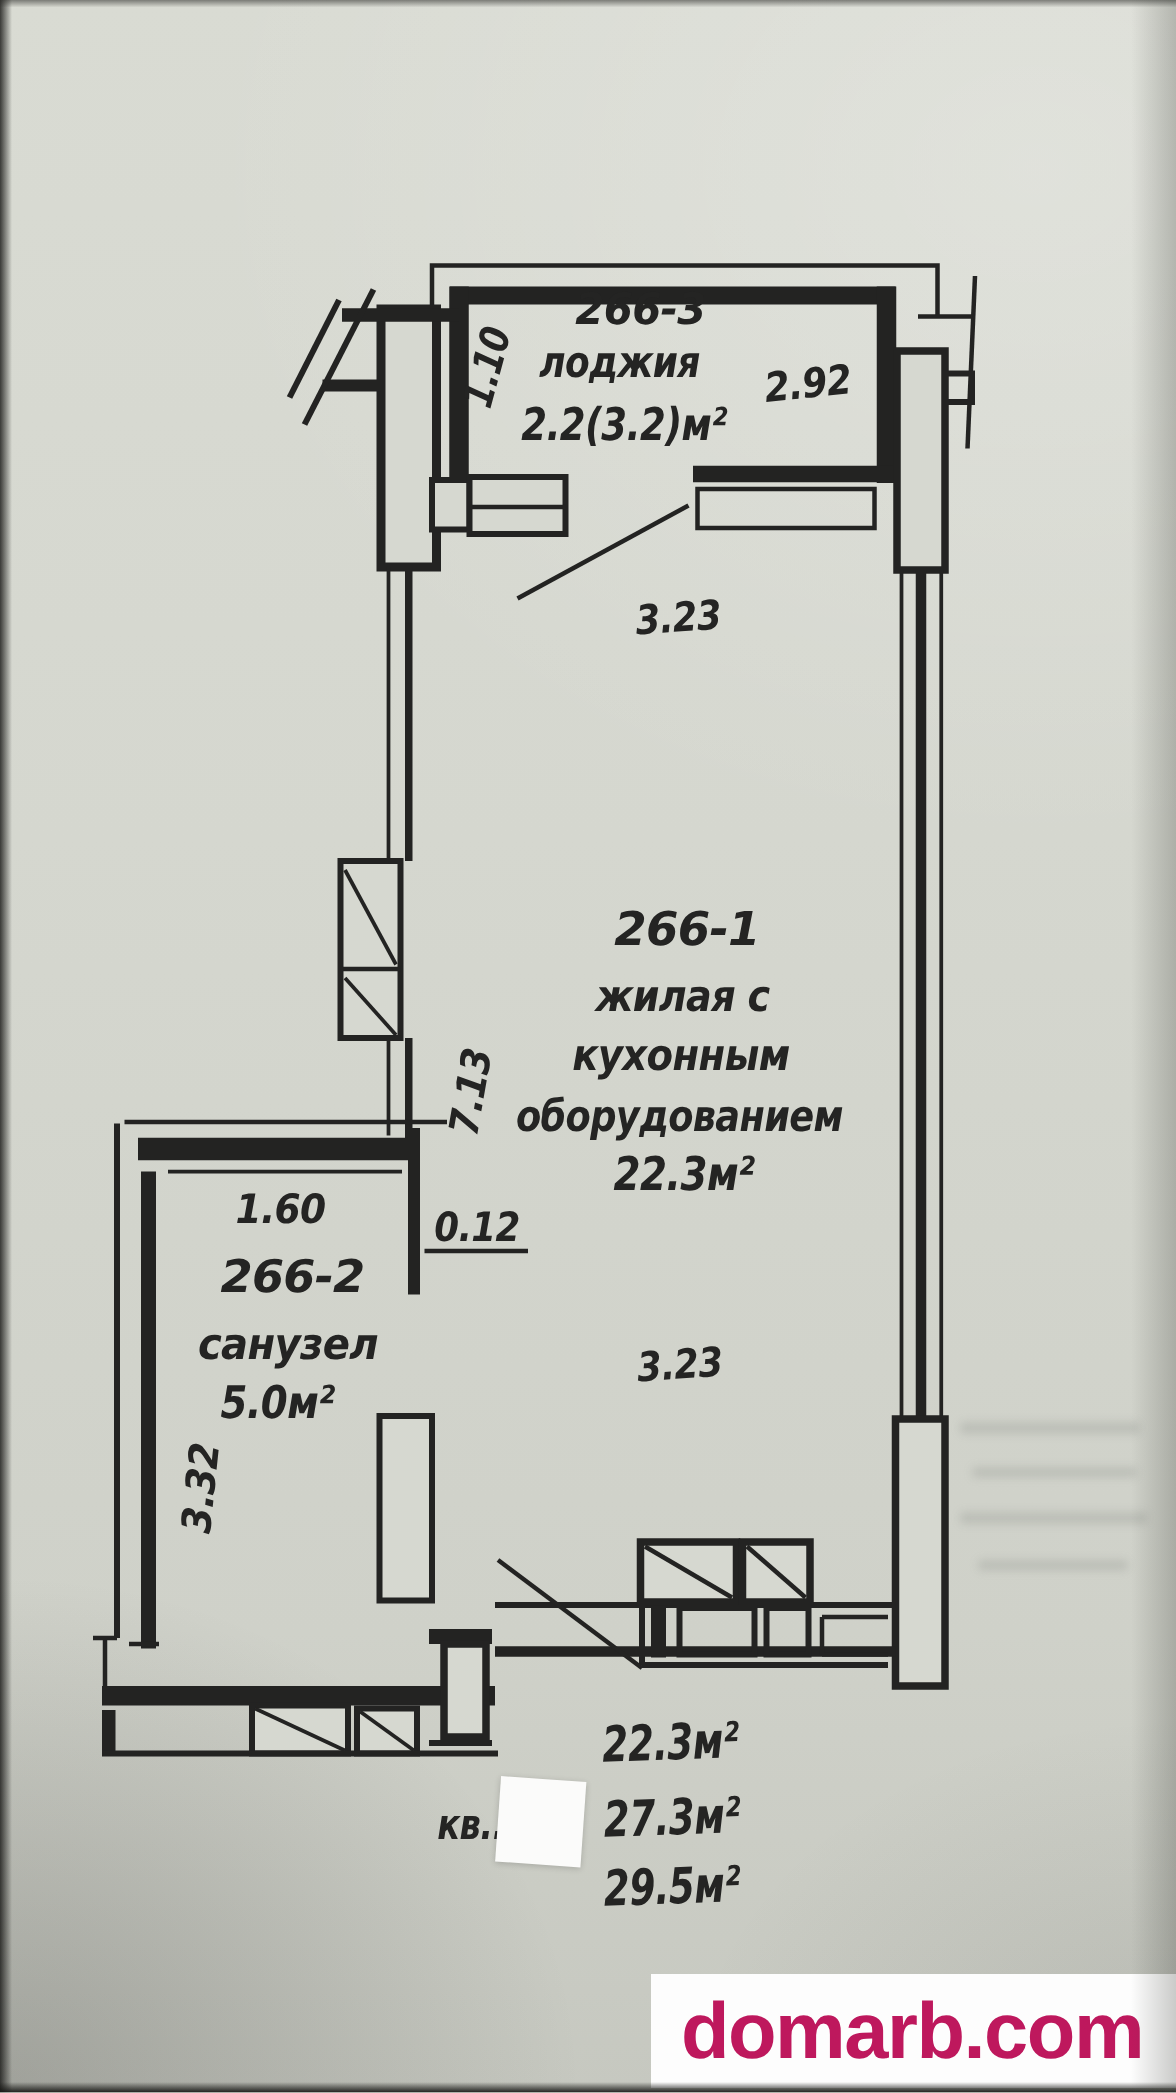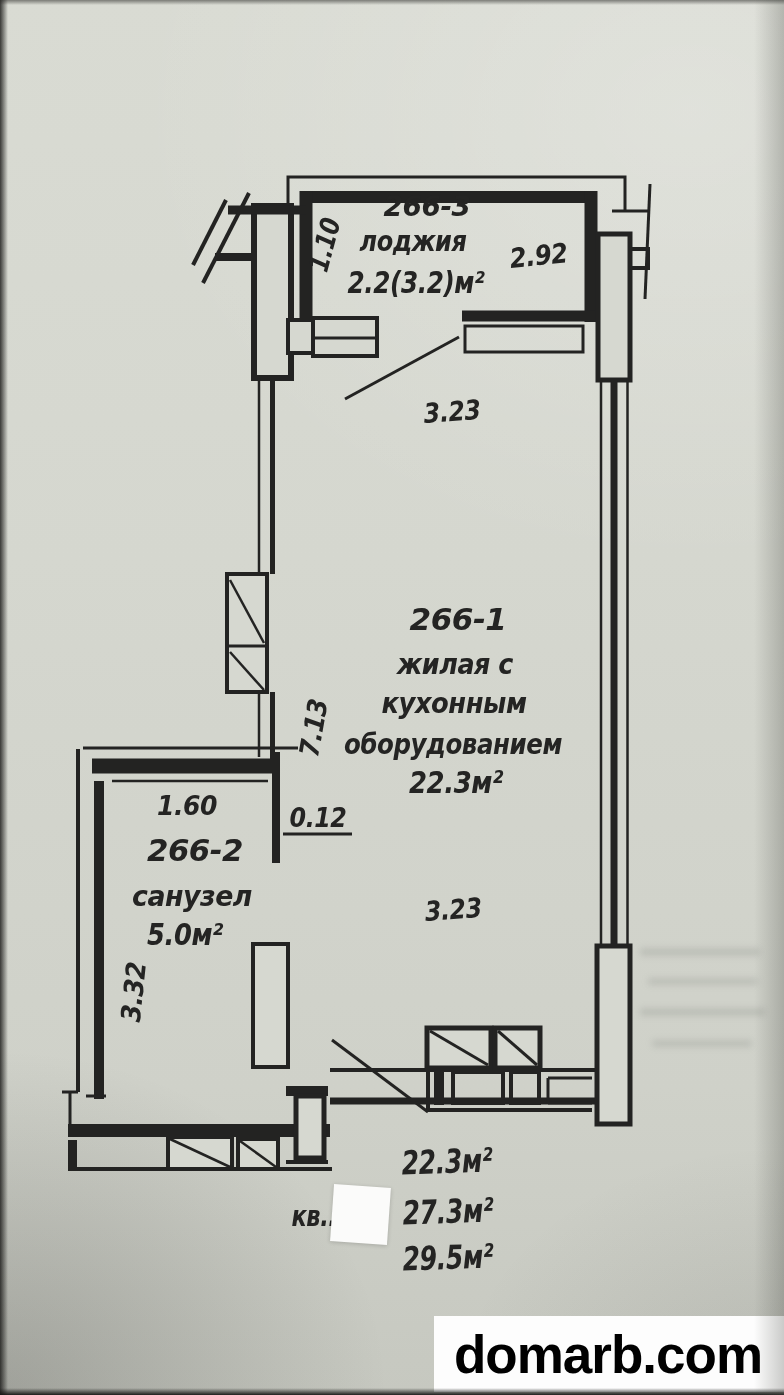--- a/index.html
+++ b/index.html
@@ -25,21 +25,21 @@
     background:#fbfbfa;transform:rotate(4deg);
     box-shadow:0 1px 4px rgba(0,0,0,0.18);z-index:10;
   }
   .watermark{
     position:absolute;left:434px;top:1316px;width:350px;height:76px;
     background:#fdfdfd;display:flex;align-items:center;z-index:40;
     padding-left:20px;box-sizing:border-box;
   }
   .watermark span{
     font-family:"Liberation Sans","DejaVu Sans",sans-serif;
-    font-weight:bold;font-size:53px;letter-spacing:-1px;color:#000000;line-height:1;
+    font-weight:bold;font-size:53px;letter-spacing:-1px;color:#be185d;line-height:1;
   }
 </style>
 </head>
 <body>
 
 <div class="photo">
 
   <svg width="784" height="1395" viewBox="0 0 784 1395">
 
     <g stroke="#232322" fill="none">

